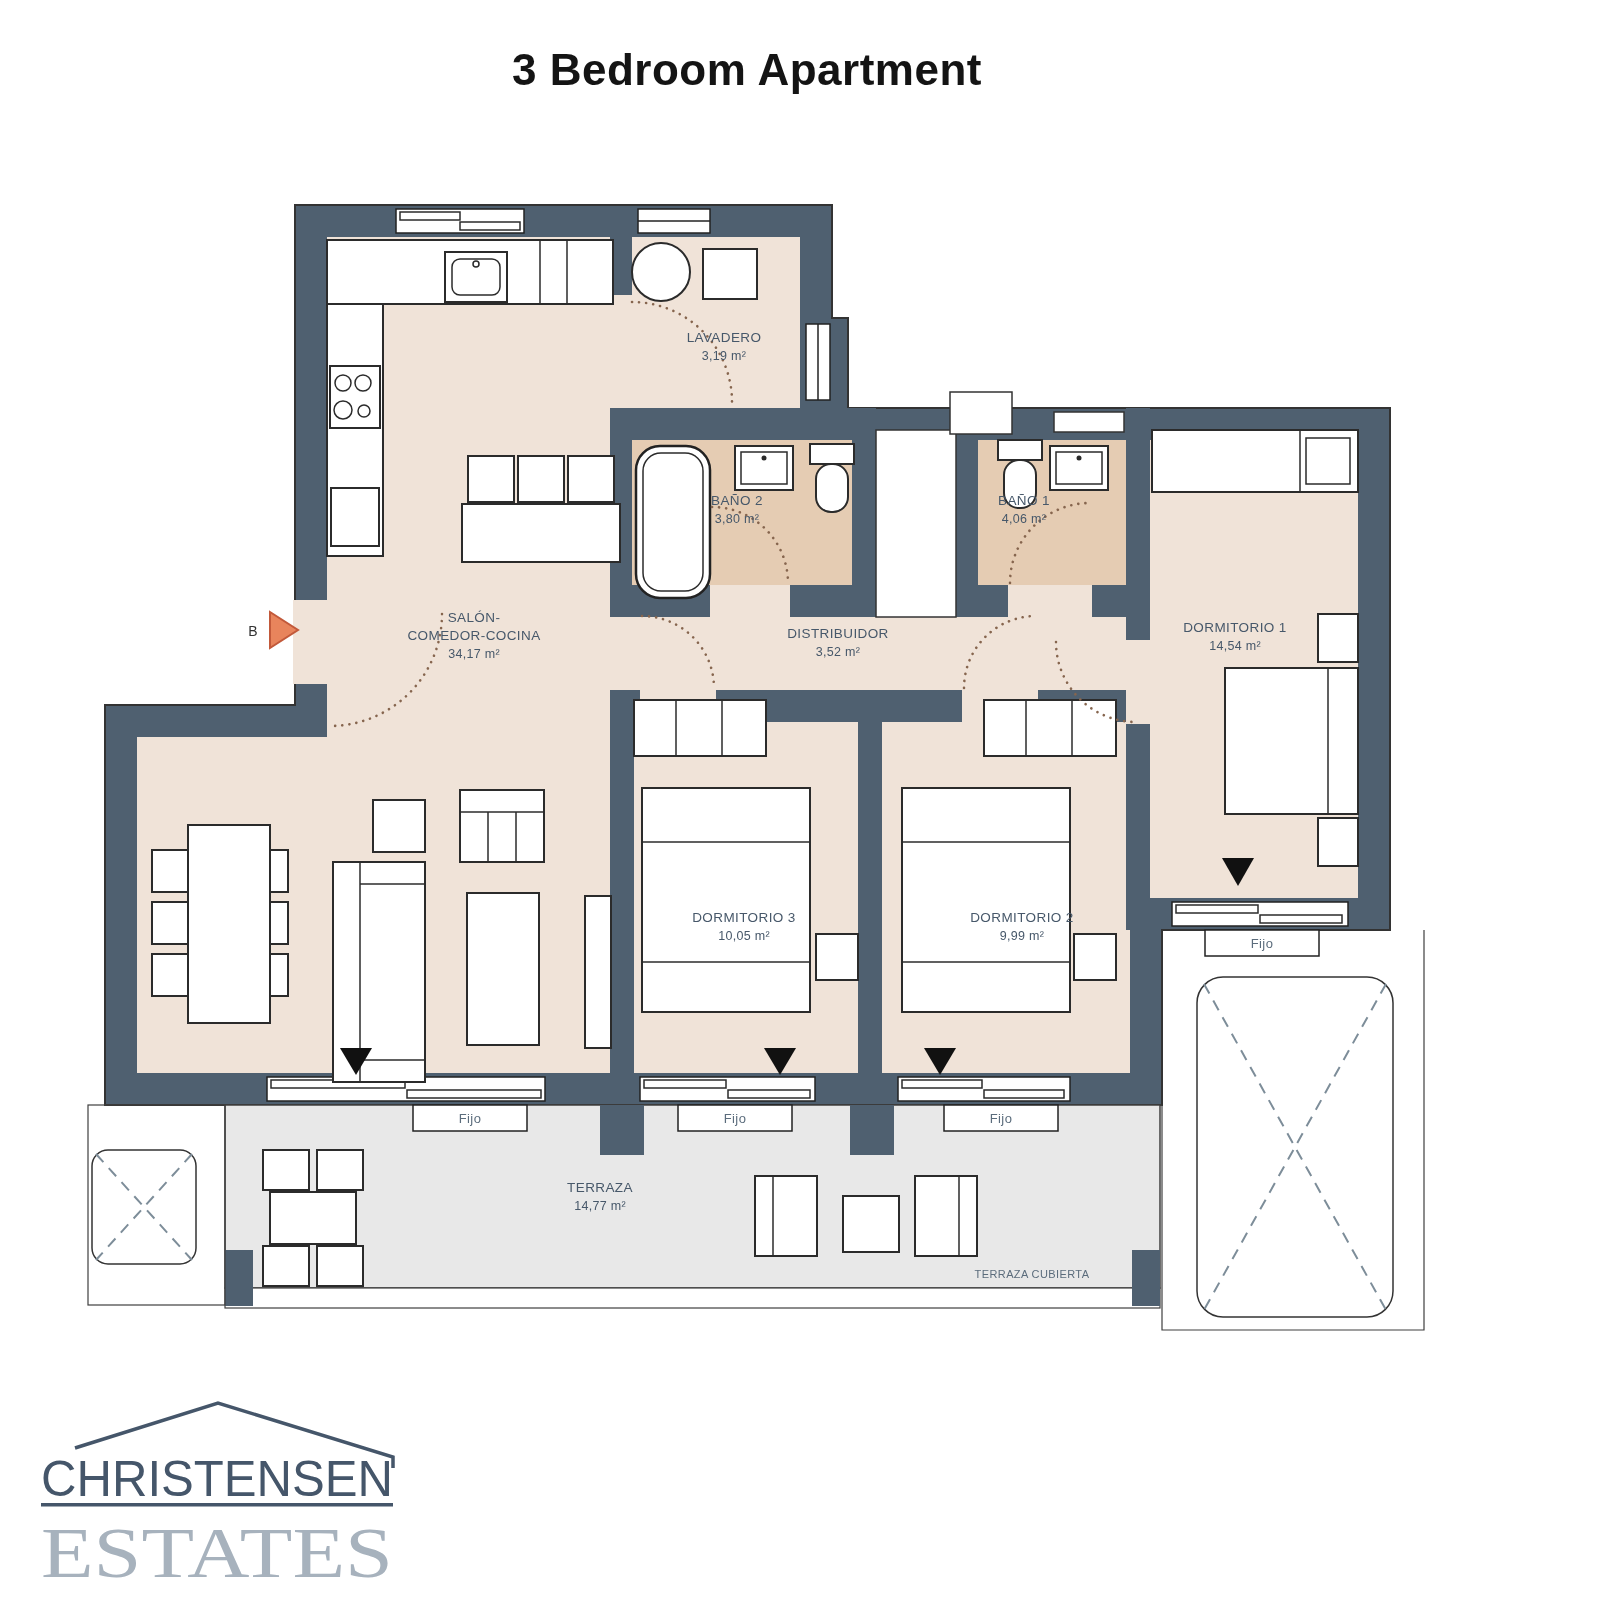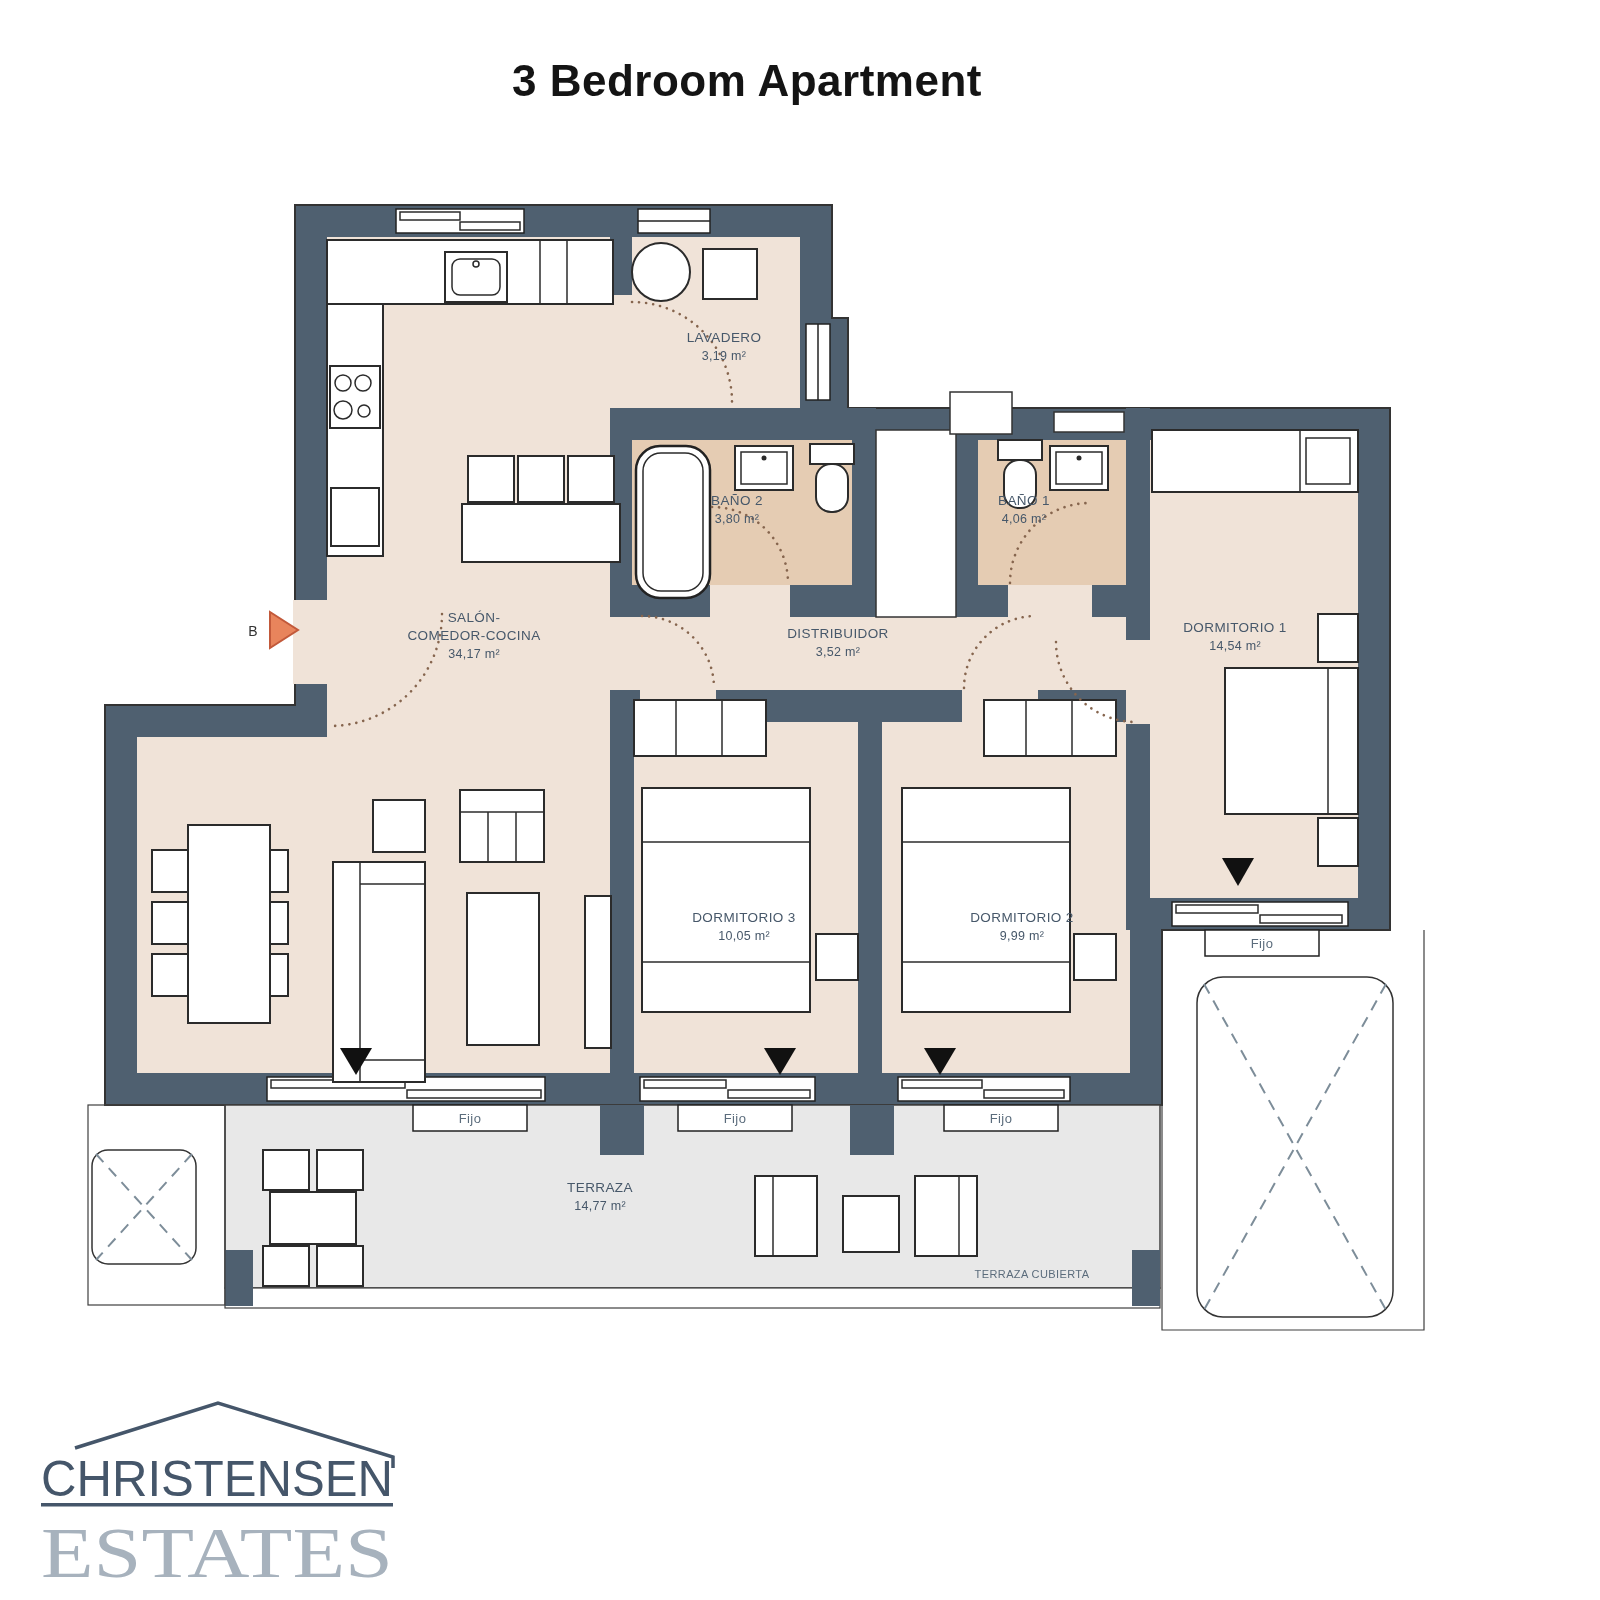--- a/index.html
+++ b/index.html
@@ -1,18 +1,18 @@
 <!DOCTYPE html>
 <html><head>
 <meta charset="utf-8">
 <style>
   html,body{margin:0;padding:0;background:#fff;width:1600px;height:1600px;overflow:hidden;
     font-family:"Liberation Sans", sans-serif;}
   .stage{position:relative;width:1600px;height:1600px;background:#fff;}
-  .plan-title{position:absolute;top:56px;left:747px;transform:translateX(-50%);
+  .plan-title{position:absolute;top:45px;left:747px;transform:translateX(-50%);
     font-size:44px;font-weight:700;color:#141414;letter-spacing:.5px;white-space:nowrap;}
   svg{position:absolute;top:0;left:0;}
   svg text{font-family:"Liberation Sans", sans-serif;}
   .room-label{fill:#47586a;font-size:13.5px;letter-spacing:.4px;}
   .room-area{fill:#47586a;font-size:12.5px;letter-spacing:.3px;}
   .fijo{fill:#5b6c7c;font-size:13px;letter-spacing:.4px;}
   .small-label{fill:#5b6c7c;font-size:11px;letter-spacing:.4px;}
   .furn{fill:#ffffff;stroke:#2b2b2b;stroke-width:2;}
   .furn-thin{fill:none;stroke:#2b2b2b;stroke-width:1.5;}
   .win{fill:#ffffff;stroke:#222;stroke-width:1.5;}

